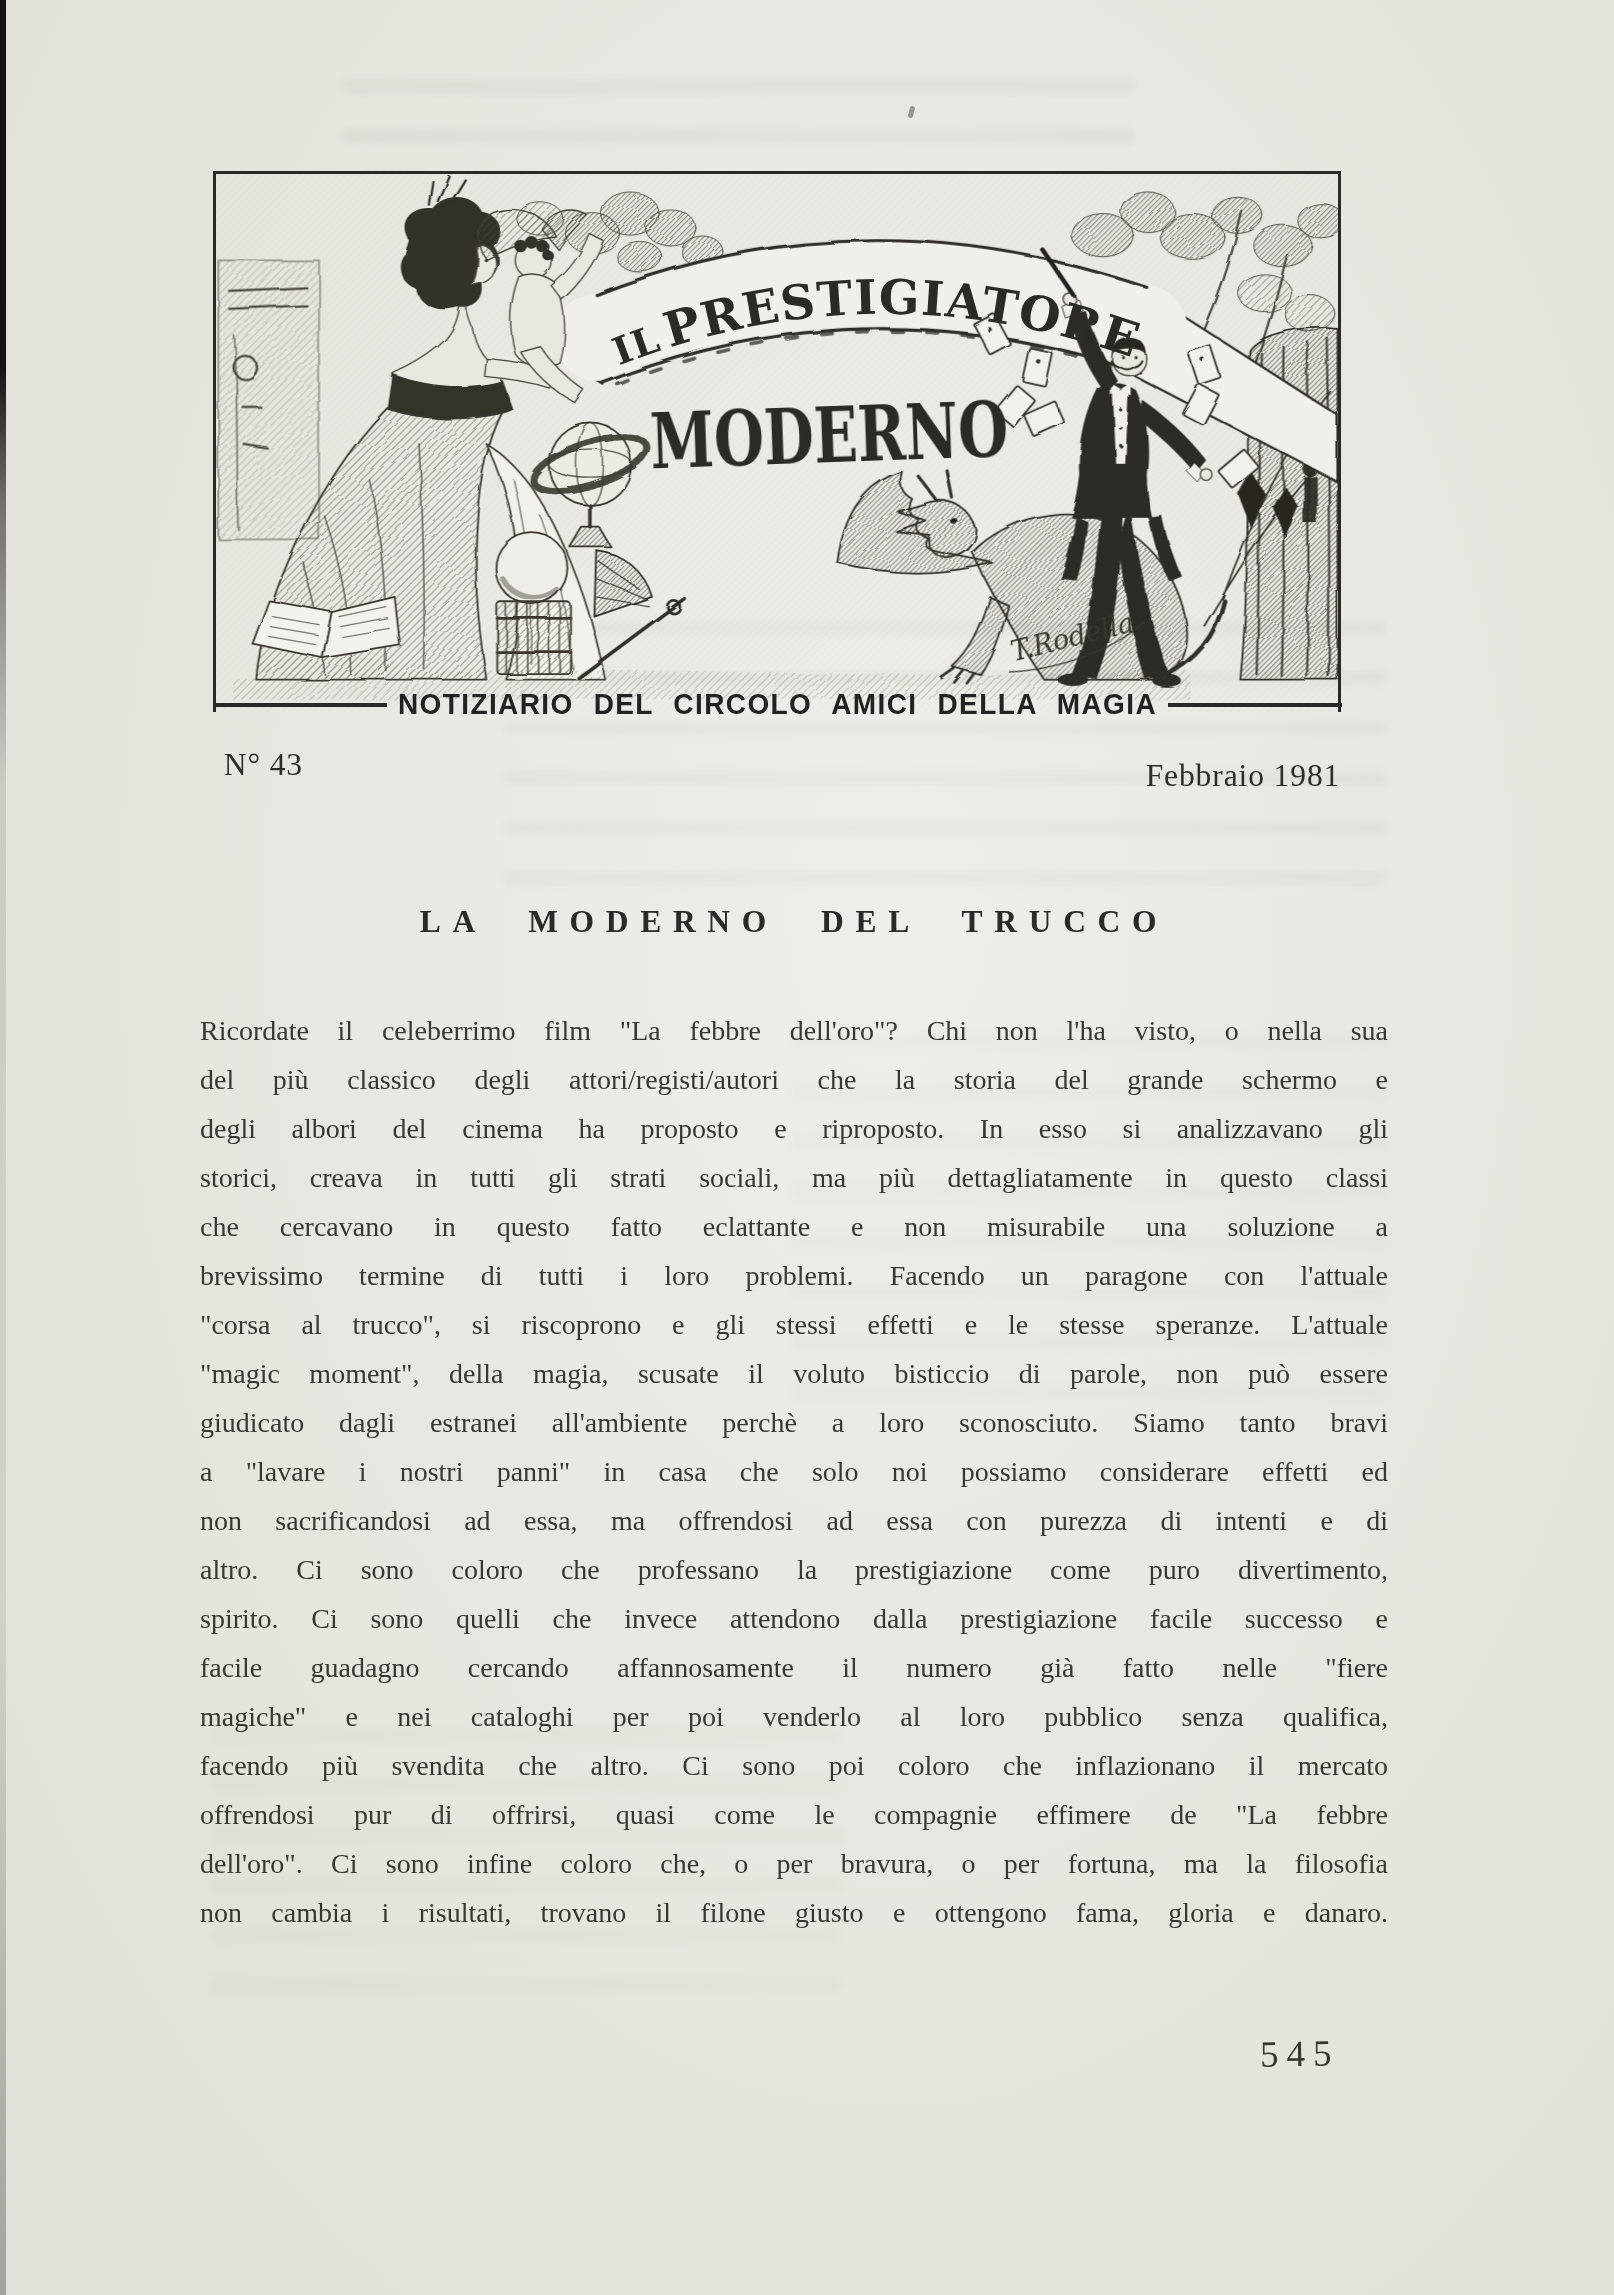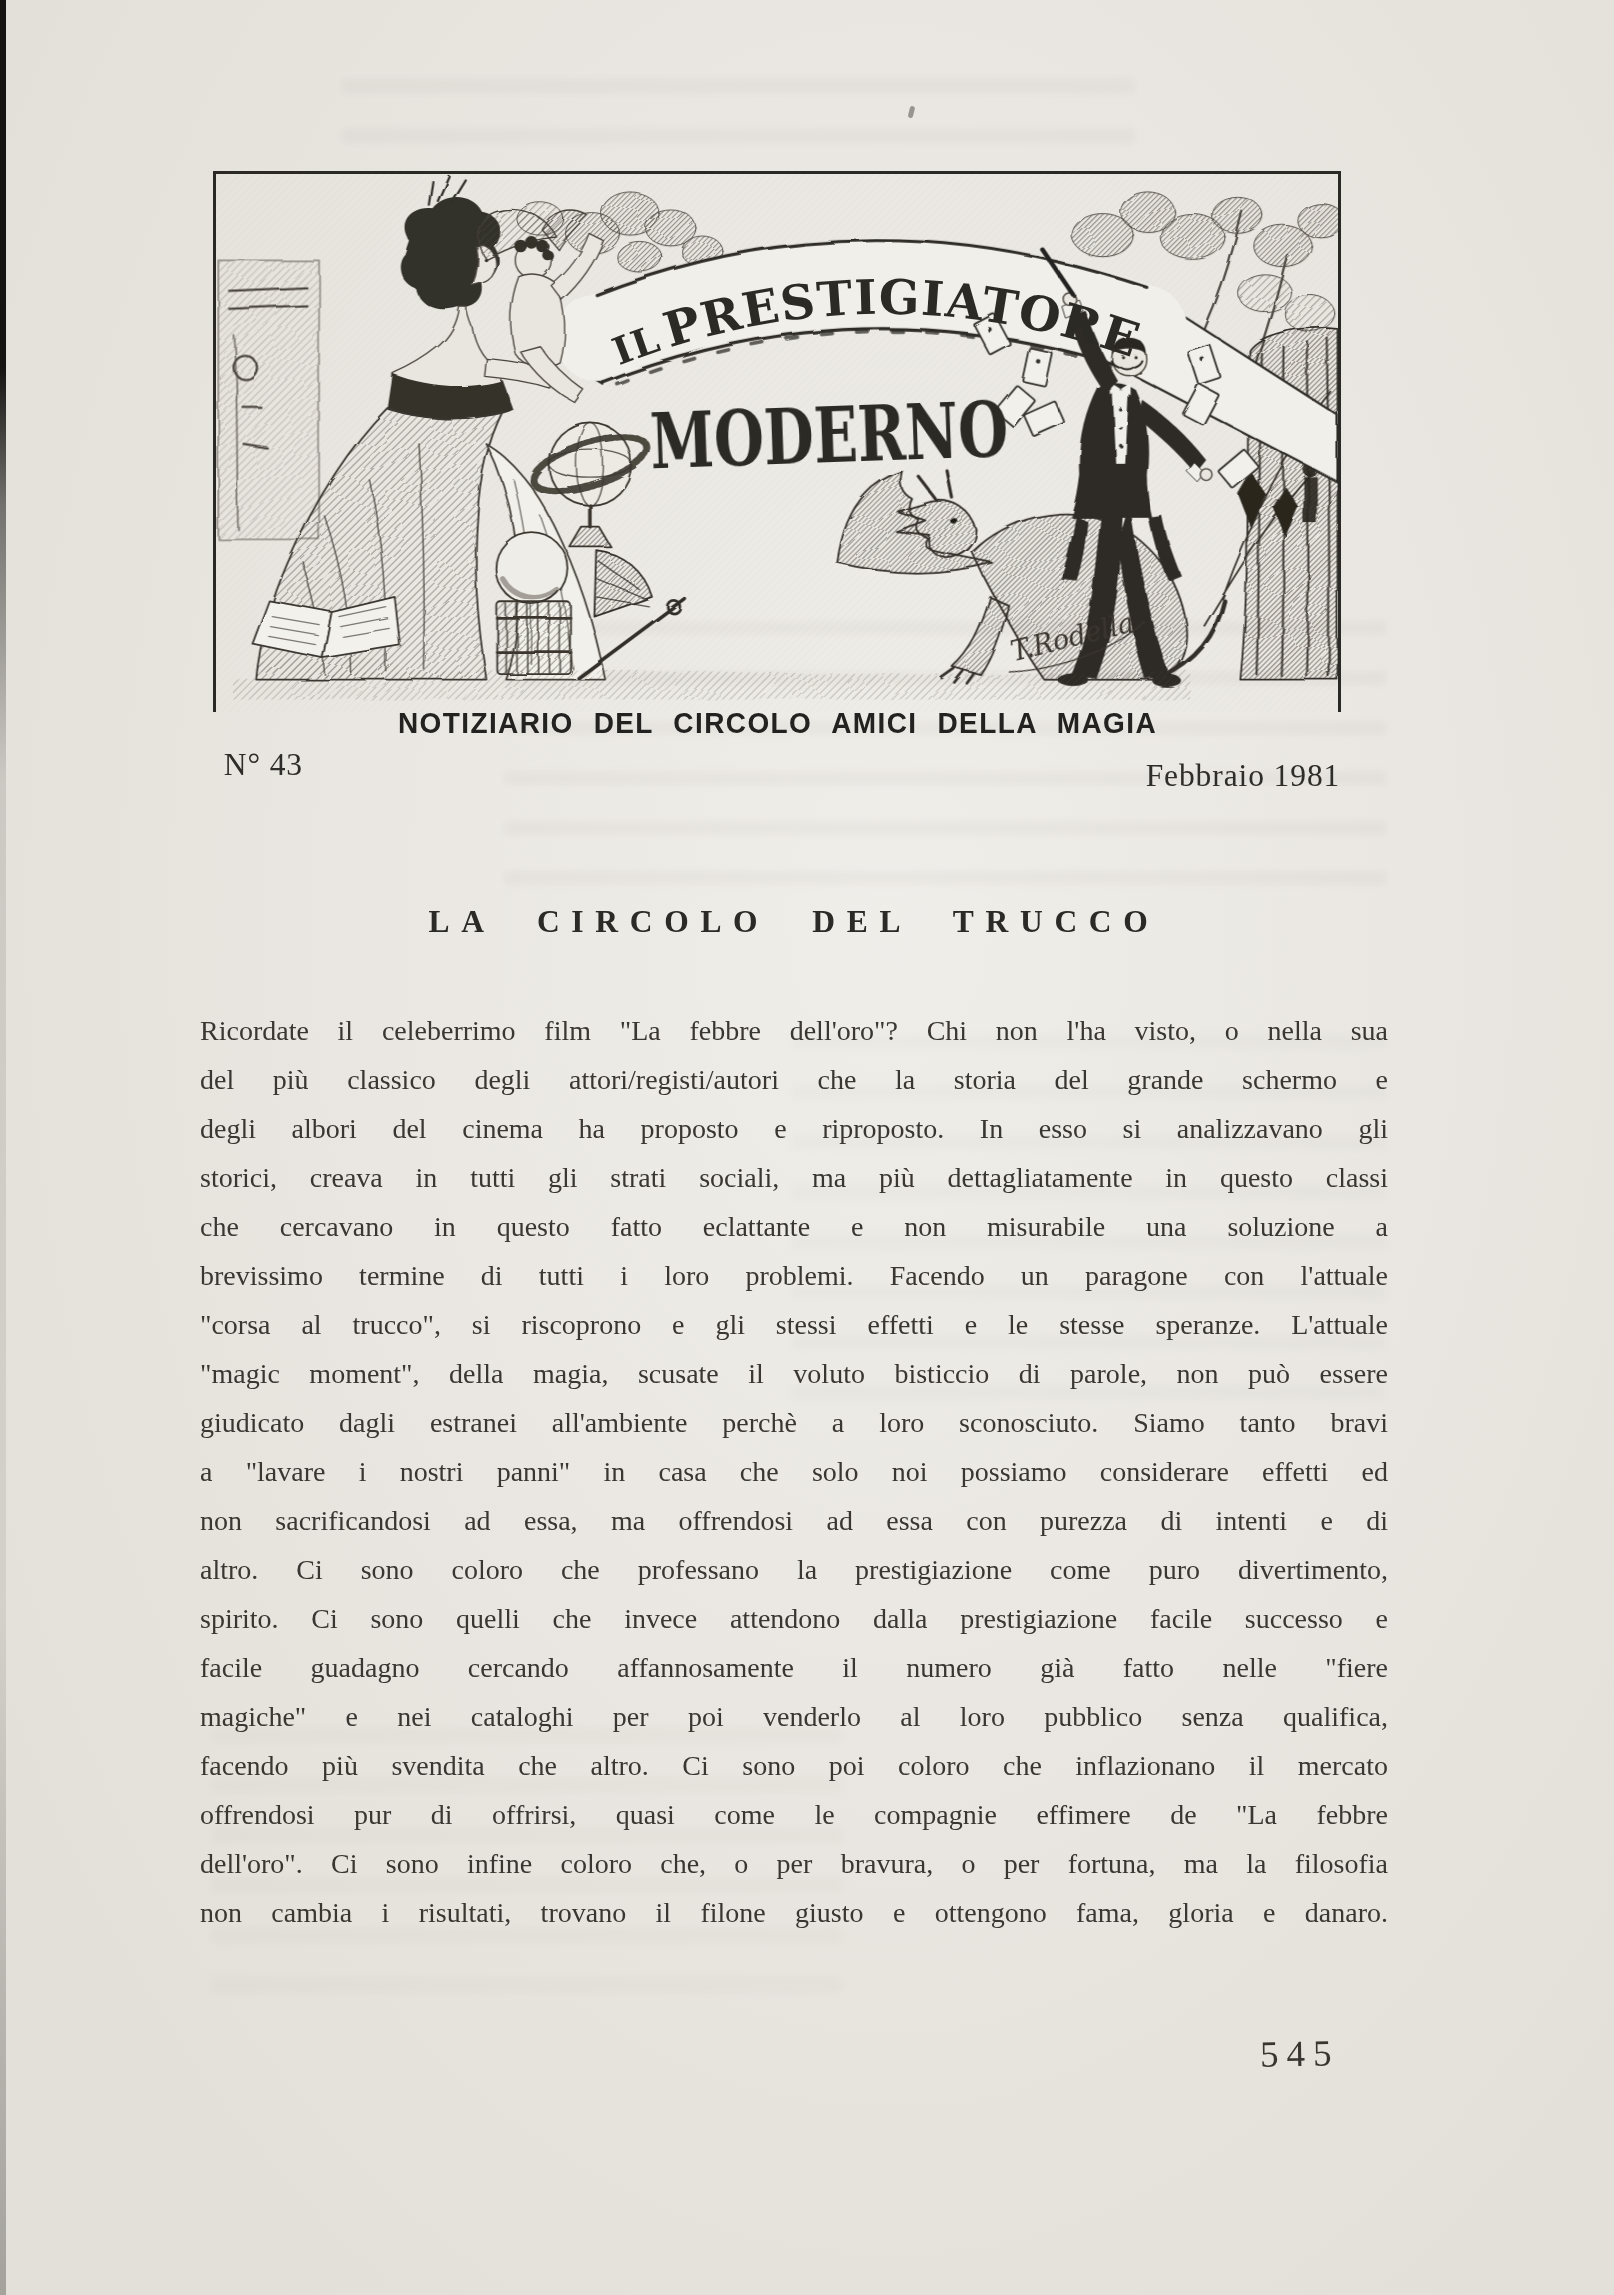--- a/index.html
+++ b/index.html
@@ -19,21 +19,21 @@
   .s3{left:792px;top:1035px;width:594px;height:387px;opacity:.55;}
   .s4{left:212px;top:1728px;width:630px;height:270px;opacity:.5;}
 
   
   .masthead{position:absolute;left:213px;top:171px;width:1122px;height:538px;
         border-top:3.6px solid #2b2925;border-left:3.6px solid #2b2925;border-right:3.6px solid #2b2925;
         box-sizing:content-box;overflow:hidden;z-index:2;}
   .masthead svg{display:block;width:1122px;height:538px;}
 
   .caption-row{position:absolute;left:213px;top:689px;width:1129px;display:flex;align-items:center;
-        gap:19px;z-index:3;flex-direction:column;}
+        gap:11px;z-index:3;}
   .caption-rule{flex:1;height:4.5px;background:#2b2925;}
   .caption{font-family:"Liberation Sans", sans-serif;font-weight:700;font-size:28px;letter-spacing:1.4px;
         word-spacing:10.8px;color:#232220;white-space:nowrap;transform:scaleY(1.04);}
 
   .meta-row{position:absolute;left:213px;top:747px;width:1129px;display:flex;
         justify-content:space-between;align-items:flex-start;z-index:2;}
   .issue-number{font-size:31.5px;color:#2f2d29;padding-left:10.8px;letter-spacing:0.9px;}
   .issue-date{font-size:31.5px;color:#2f2d29;padding-right:1.8px;letter-spacing:0.9px;margin-top:11px;}
 
   .article-title{position:absolute;left:200px;top:904px;width:1188px;margin:0;text-align:center;
@@ -270,21 +270,21 @@
     <div class="caption-rule"></div>
     <div class="caption">NOTIZIARIO DEL CIRCOLO AMICI DELLA MAGIA</div>
     <div class="caption-rule"></div>
   </div>
 
   <div class="meta-row">
     <span class="issue-number">N° 43</span>
     <span class="issue-date">Febbraio 1981</span>
   </div>
 
-  <h1 class="article-title">LA CIRCOLO DEL TRUCCO</h1>
+  <h1 class="article-title">LA MODERNO DEL TRUCCO</h1>
   <div class="article-body">
       <div class="bodyline">Ricordate il celeberrimo film "La febbre dell'oro"? Chi non l'ha visto, o nella sua</div>
       <div class="bodyline">del più classico degli attori/registi/autori che la storia del grande schermo e</div>
       <div class="bodyline">degli albori del cinema ha proposto e riproposto. In esso si analizzavano gli</div>
       <div class="bodyline">storici, creava in tutti gli strati sociali, ma più dettagliatamente in questo classi</div>
       <div class="bodyline">che cercavano in questo fatto eclattante e non misurabile una soluzione a</div>
       <div class="bodyline">brevissimo termine di tutti i loro problemi. Facendo un paragone con l'attuale</div>
       <div class="bodyline">"corsa al trucco", si riscoprono e gli stessi effetti e le stesse speranze. L'attuale</div>
       <div class="bodyline">"magic moment", della magia, scusate il voluto bisticcio di parole, non può essere</div>
       <div class="bodyline">giudicato dagli estranei all'ambiente perchè a loro sconosciuto. Siamo tanto bravi</div>

